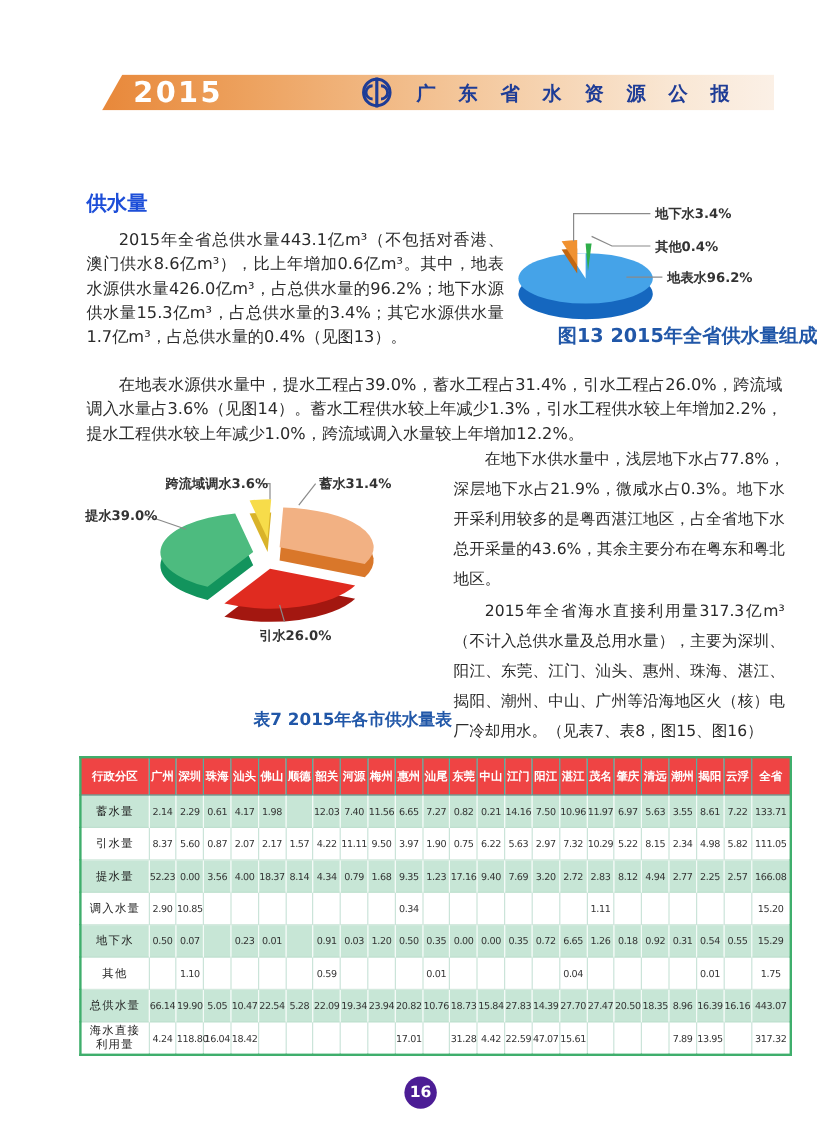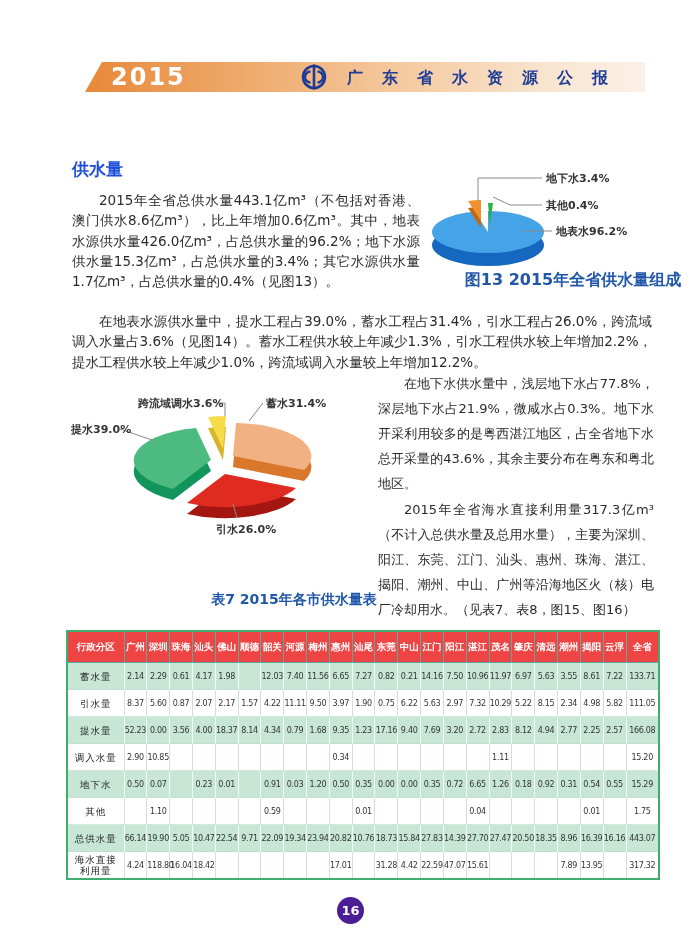--- a/index.html
+++ b/index.html
@@ -339,21 +339,21 @@
             <td></td>
             <td>1.75</td>
           </tr>
           <tr class="alt">
             <th>总供水量</th>
             <td>66.14</td>
             <td>19.90</td>
             <td>5.05</td>
             <td>10.47</td>
             <td>22.54</td>
-            <td>9.71</td>
+            <td>5.28</td>
             <td>22.09</td>
             <td>19.34</td>
             <td>23.94</td>
             <td>20.82</td>
             <td>10.76</td>
             <td>18.73</td>
             <td>15.84</td>
             <td>27.83</td>
             <td>14.39</td>
             <td>27.70</td>

